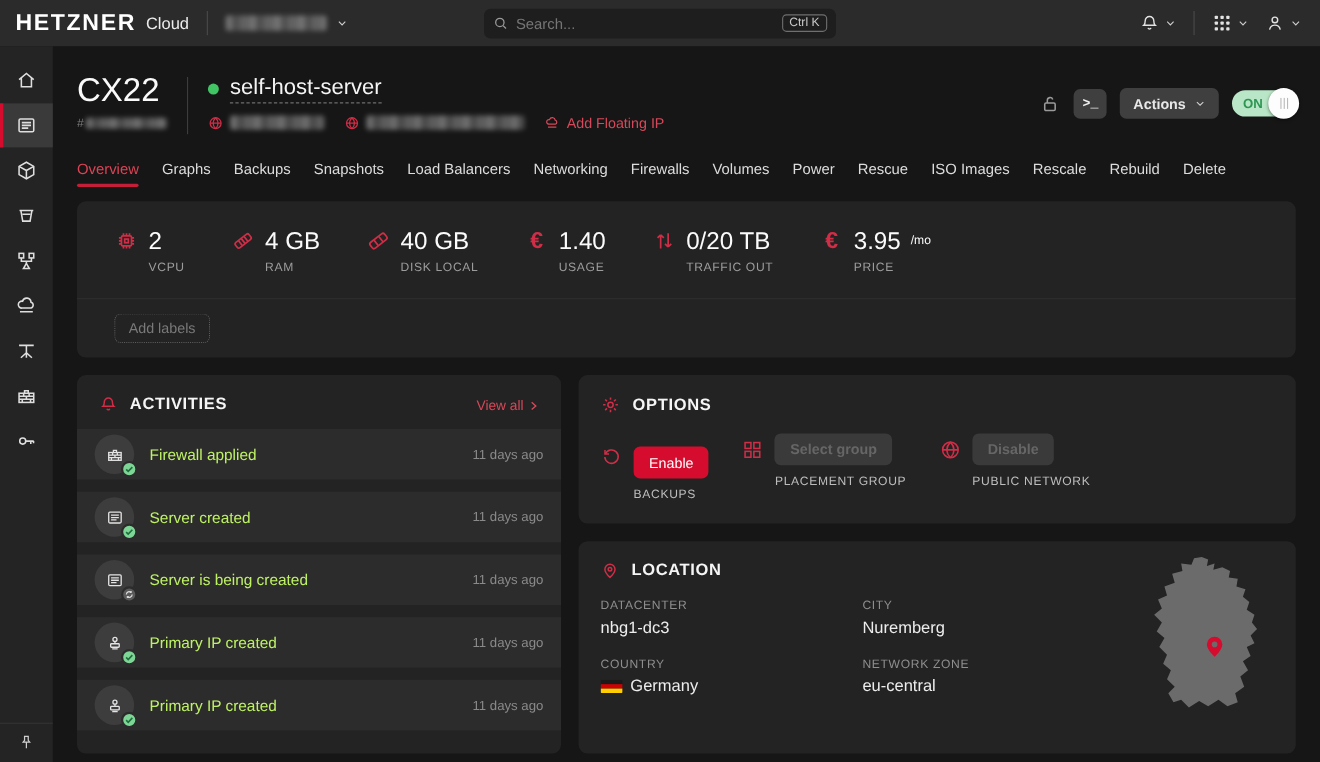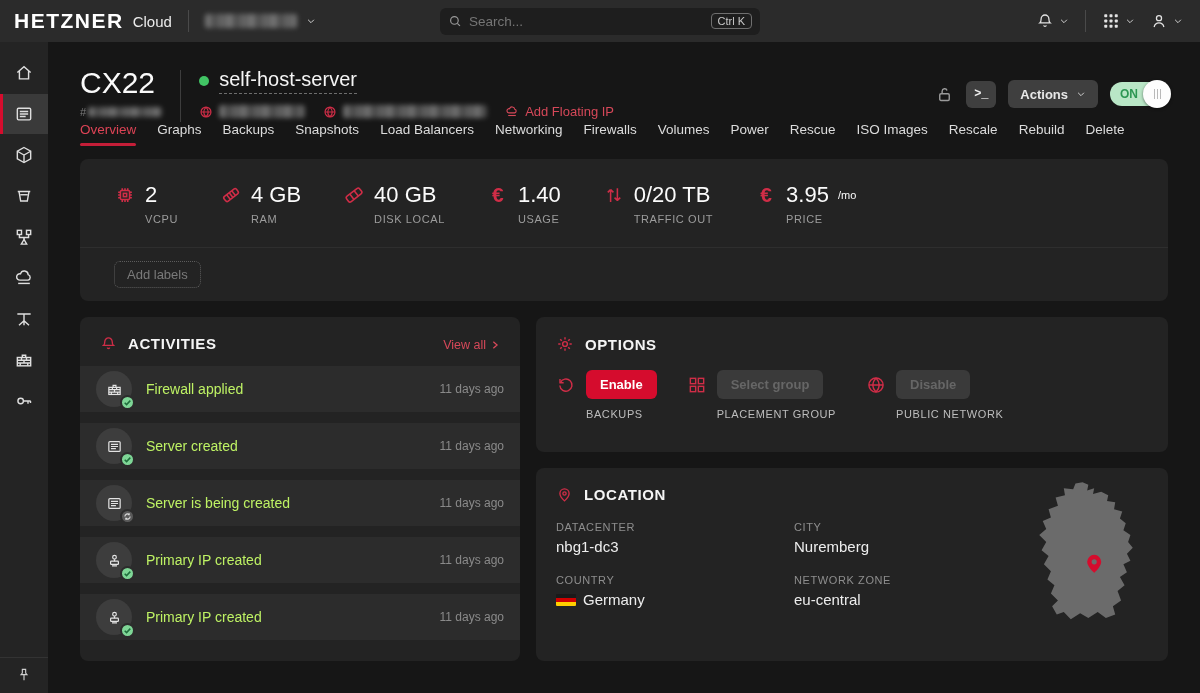--- a/index.html
+++ b/index.html
@@ -33,21 +33,21 @@
   .sidebar { width:48px; background:#242424; display:flex; flex-direction:column;
     align-items:stretch; padding-top:10px; flex-shrink:0; }
   .side-item { height:40px; margin:1px 0; display:flex; align-items:center; justify-content:center;
     color:#dedede; position:relative; cursor:pointer; }
   .side-item.active { background:#3a3a3a; }
   .side-item.active::before { content:""; position:absolute; left:0; top:0; bottom:0; width:3px;
     background:#d50c2d; }
   .side-bottom { margin-top:auto; border-top:1px solid #333; padding:9px 0 10px; display:flex;
     justify-content:center; color:#cfcfcf; }
 
-  .main { flex:1; padding:0 32px; position:relative; overflow:hidden; }
+  .main { flex:1; padding:0 22px; position:relative; overflow:hidden; }
 
   
   .srv-head { margin-top:26px; display:flex; align-items:flex-start; }
   .srv-type { font-size:30px; font-weight:500; color:#fafafa; line-height:1; }
   .srv-id { margin-top:8px; display:flex; align-items:center; gap:2px; color:#7b7b7b; font-size:11px; }
   .head-div { width:1px; background:#3d3d3d; height:52px; margin:2px 18px 0; }
   .srv-name-row { display:flex; align-items:center; gap:10px; }
   .dot { width:10px; height:10px; border-radius:50%; background:#41c464; }
   .srv-name { font-size:20px; color:#f5f5f5; border-bottom:1px dashed #6d6d6d; padding-bottom:2px;
     cursor:text; }
@@ -65,21 +65,21 @@
   .toggle { width:58px; height:24px; border-radius:13px; background:#b9e6c6; position:relative;
     cursor:pointer; flex-shrink:0; }
   .toggle .on { position:absolute; left:10px; top:50%; transform:translateY(-50%);
     color:#2c9653; font-size:12px; font-weight:bold; }
   .knob { position:absolute; right:-3px; top:50%; transform:translateY(-50%); width:28px; height:28px;
     border-radius:50%; background:#fdfdfd; box-shadow:0 1px 3px rgba(0,0,0,.5);
     display:flex; align-items:center; justify-content:center; gap:2px; }
   .knob i { width:1px; height:10px; background:#b9b9b9; }
 
   
-  .tabs { display:flex; gap:21px; list-style:none; }
+  .tabs { display:flex; gap:21px; margin-top:24px; list-style:none; }
   .tabs li { font-size:13.5px; color:#dcdcdc; cursor:pointer; padding-bottom:9px; position:relative;
     white-space:nowrap; }
   .tabs li.active { color:#dc4355; }
   .tabs li.active::after { content:""; position:absolute; left:0; right:0; bottom:0; height:3px;
     background:#c41e38; border-radius:2px; }
 
   
   .panel { background:#232323; border-radius:8px; }
   .stats-panel { margin-top:13px; }
   .stats-row { display:flex; align-items:center; gap:42px; padding:0 34px; height:88px; }
@@ -110,22 +110,22 @@
   .badge.success { background:#7ed696; }
   .badge.pending { background:#5a5a5a; }
   .act-text { font-size:14px; color:#bef264; }
   .act-time { margin-left:auto; font-size:12px; color:#8a8a8a; }
 
   .rightcol { flex:1; display:flex; flex-direction:column; gap:16px; }
   .options { padding:18px 20px 0; height:135px; }
   .opt-row { display:flex; gap:30px; margin-top:17px; }
   .opt { display:flex; flex-direction:column; }
   .opt-top { display:flex; align-items:center; gap:10px; }
-  .btn-primary { background:#d50c2d; border:0; border-radius:6px; color:#fff; font-weight:bold;
-    font-size:13px; padding:7px 14px; cursor:pointer; font-family:"Liberation Sans", sans-serif; }
+  .btn-primary { background:#d50c2d; border:0; border-radius:6px; color:#fff; font-weight:normal;
+    font-size:13px; padding:7px 14px; cursor:pointer; font-family:"Liberation Sans", sans-serif;margin-top:12px; }
   .btn-disabled { background:#3a3a3a; border:0; border-radius:6px; color:#666; font-weight:bold;
     font-size:13px; padding:7px 14px; cursor:not-allowed; font-family:"Liberation Sans", sans-serif; }
   .opt-label { font-size:11px; letter-spacing:.6px; color:#bdbdbd; margin-top:9px; margin-left:30px;
     white-space:nowrap; }
 
   .location { flex:1; padding:18px 20px; position:relative; }
   .loc-fields { display:grid; grid-template-columns:238px 1fr; grid-row-gap:19px; margin-top:18px;
     width:470px; }
   .fld-label { font-size:11px; letter-spacing:.6px; color:#8e8e8e; }
   .fld-value { font-size:15px; color:#ededed; margin-top:5px; display:flex; align-items:center; gap:7px; }

